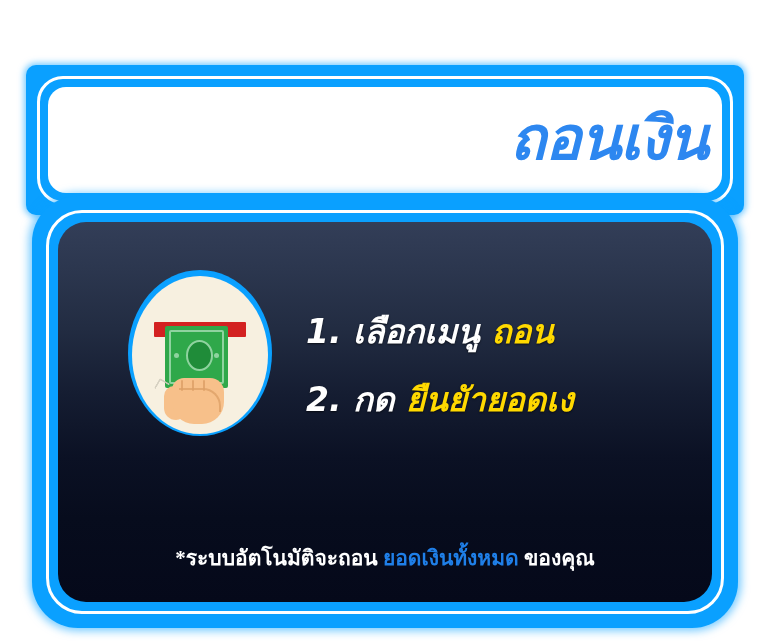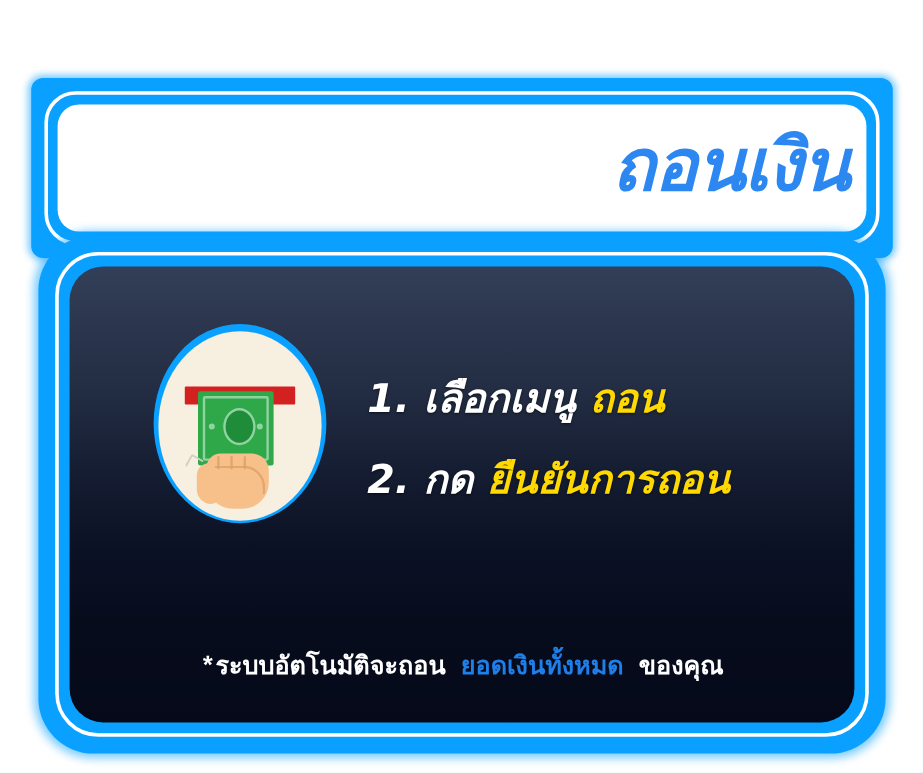--- a/index.html
+++ b/index.html
@@ -249,21 +249,21 @@
 
   
   #footnote {
     position: absolute;
     left: 0;
     right: 0;
     bottom: 30px;
     text-align: center;
   }
   .foot-line {
-    font-family: Liberation Mono, monospace;
+    font-family: Liberation Serif, serif;
     font-weight: bold;
     font-size: 21px;
     line-height: 1.35;
     color: #ffffff;
     white-space: nowrap;
   }
   .foot-hl { color: #1f7fe8; }
 </style>
 </head>
 <body>
@@ -301,21 +301,21 @@
 
     <div id="steps">
       <div class="step-line" id="step-1-line">
         <span>1.</span>
         <span>เลือกเมนู</span>
         <span class="step-hl">ถอน</span>
       </div>
       <div class="step-line" id="step-2-line">
         <span>2.</span>
         <span>กด</span>
-        <span class="step-hl">ยืนยันการถอน</span>
+        <span class="step-hl">ยืนยัายอดเง</span>
       </div>
     </div>
 
     <div id="footnote">
       <div class="foot-line">
         <span>*ระบบอัตโนมัติจะถอน</span>
         <span class="foot-hl">ยอดเงินทั้งหมด</span>
         <span>ของคุณ</span>
       </div>
     </div>

